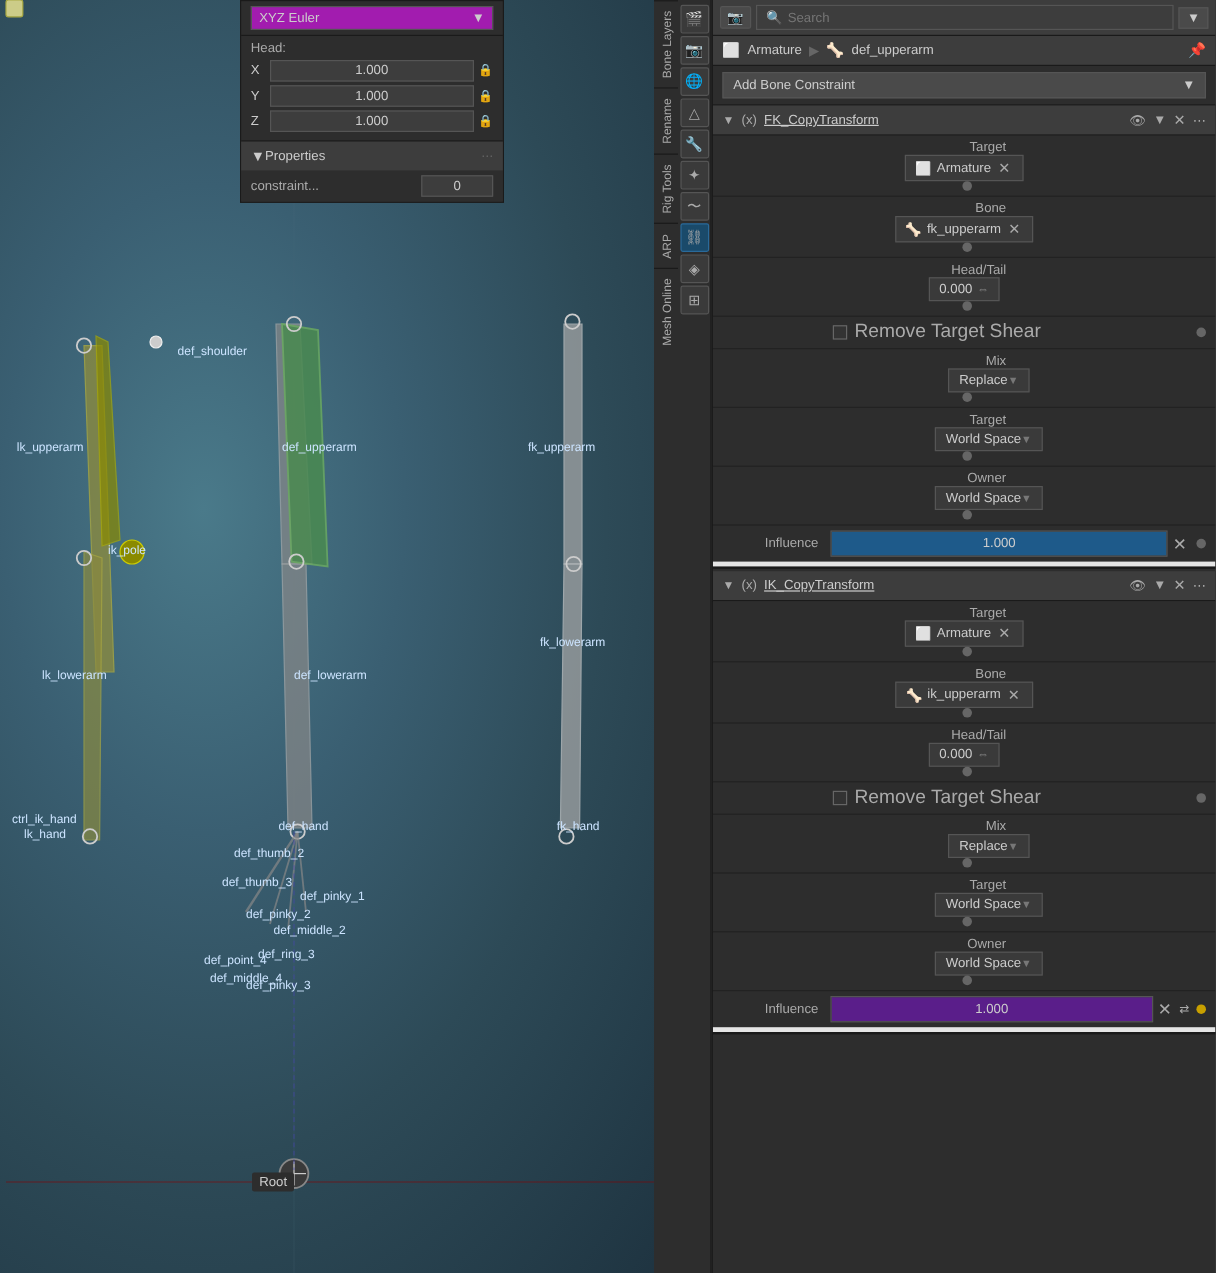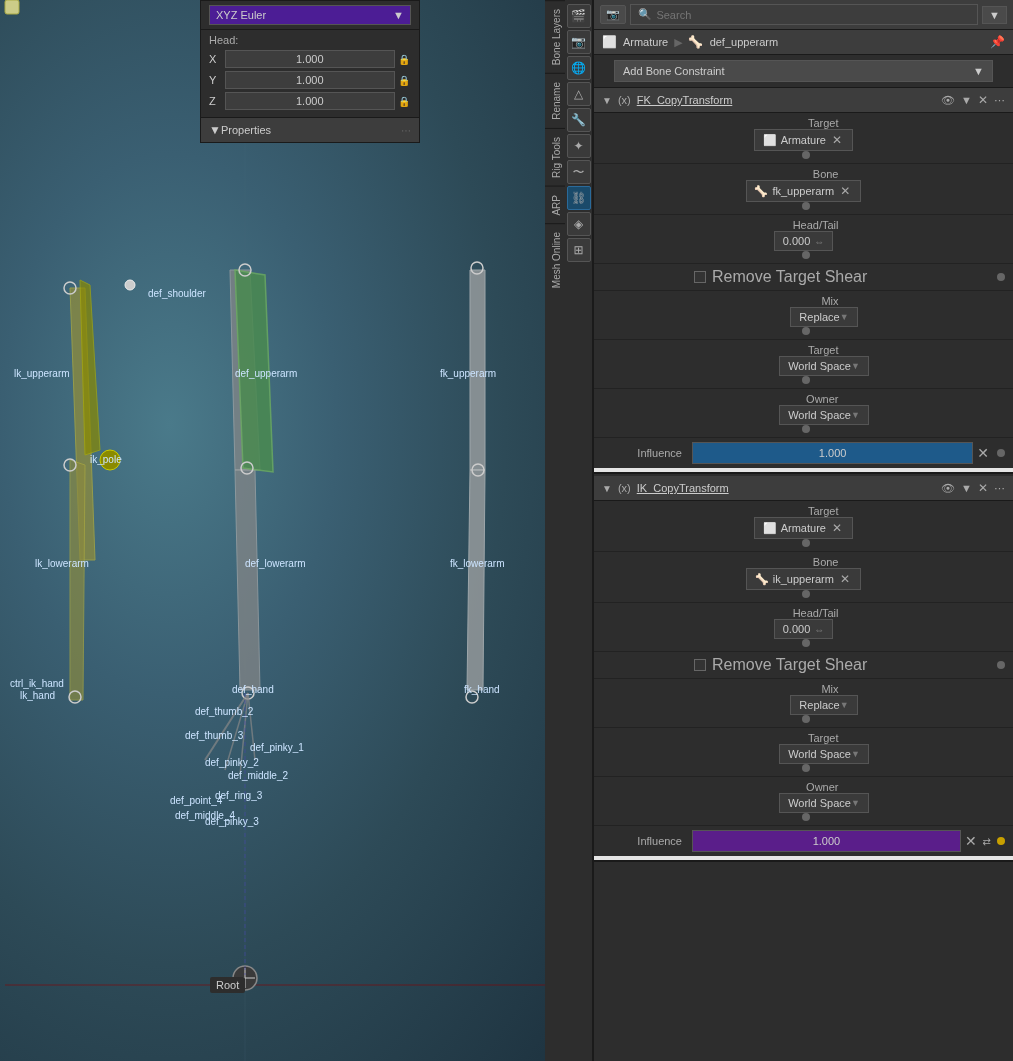--- a/index.html
+++ b/index.html
@@ -41,21 +41,21 @@
 
     .rotation-row {
       display: flex;
       align-items: center;
       padding: 4px 8px;
       border-bottom: 1px solid #1a1a1a;
     }
 
     .rotation-select {
       flex: 1;
-      background: #4c1d95;
+      background: #a21caf;
       color: #ccc;
       border: 1px solid #555;
       padding: 3px 6px;
       font-size: 11px;
       display: flex;
       align-items: center;
       justify-content: space-between;
     }
 
     .scale-section {
@@ -249,21 +249,21 @@
     }
 
     .pin-icon {
       margin-left: auto;
       color: #aaa;
       font-size: 12px;
     }
 
     
     .add-constraint-row {
-      padding: 5px 20px;
+      padding: 5px 8px;
       background: #2d2d2d;
       border-bottom: 1px solid #1a1a1a;
     }
 
     .add-constraint-btn {
       width: 100%;
       background: #4a4a4a;
       border: 1px solid #555;
       color: #ccc;
       padding: 4px 8px;
@@ -589,21 +589,21 @@
       <line x1="240" y1="693" x2="240" y2="975" stroke="#4444aa" stroke-width="1" stroke-dasharray="4,3" opacity="0.6"></line>
     </svg>
 
     <span class="bone-label" style="left:148px;top:288px">def_shoulder</span>
     <span class="bone-label" style="left:14px;top:368px">lk_upperarm</span>
     <span class="bone-label" style="left:235px;top:368px">def_upperarm</span>
     <span class="bone-label" style="left:440px;top:368px">fk_upperarm</span>
     <span class="bone-label" style="left:90px;top:454px">ik_pole</span>
     <span class="bone-label" style="left:35px;top:558px">lk_lowerarm</span>
     <span class="bone-label" style="left:245px;top:558px">def_lowerarm</span>
-    <span class="bone-label" style="left:450px;top:558px">fk_lowerarm</span>
+    <span class="bone-label" style="left:450px;top:530px">fk_lowerarm</span>
     <span class="bone-label" style="left:10px;top:678px">ctrl_ik_hand</span>
     <span class="bone-label" style="left:20px;top:690px">lk_hand</span>
     <span class="bone-label" style="left:232px;top:684px">def_hand</span>
     <span class="bone-label" style="left:464px;top:684px">fk_hand</span>
     <span class="bone-label" style="left:195px;top:706px">def_thumb_2</span>
     <span class="bone-label" style="left:185px;top:730px">def_thumb_3</span>
     <span class="bone-label" style="left:250px;top:742px">def_pinky_1</span>
     <span class="bone-label" style="left:205px;top:757px">def_pinky_2</span>
     <span class="bone-label" style="left:205px;top:816px">def_pinky_3</span>
     <span class="bone-label" style="left:228px;top:770px">def_middle_2</span>
@@ -636,20 +636,24 @@
         <input class="scale-value" value="1.000" readonly="" style="">
         <span class="lock-icon">🔒</span>
       </div>
     </div>
     <div class="props-section">
       <div class="props-header">
         <span>▼</span>
         <span class="props-title">Properties</span>
         <span style="margin-left:auto;color:#666;font-size:10px">⋯</span>
       </div>
+      <div class="constraint-row">
+        <span class="constraint-label">constraint...</span>
+        <input class="constraint-value" value="0" readonly="" style="">
+      </div>
     </div>
   </div>
 
   <div class="vtabs">
     <div class="vtab">Bone Layers</div>
     <div class="vtab">Rename</div>
     <div class="vtab">Rig Tools</div>
     <div class="vtab">ARP</div>
     <div class="vtab">Mesh Online</div>
   </div>

